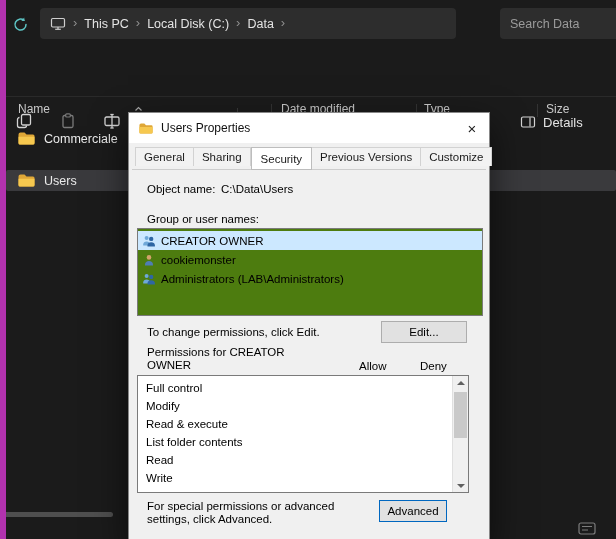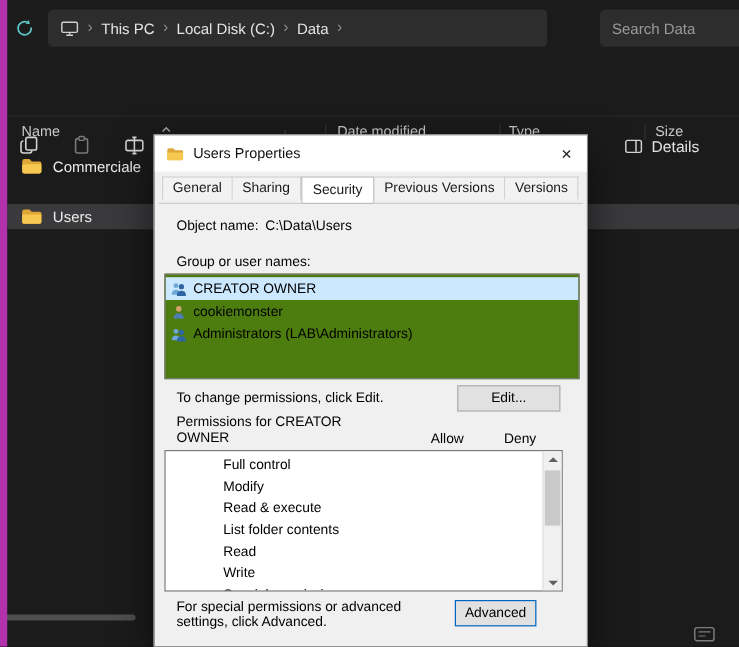--- a/index.html
+++ b/index.html
@@ -51,21 +51,21 @@
   .tab { height:19px; padding:3px 8px 0 8px; font-size:11.5px; background:#f2f2f2; border:1px solid #d2d2d2; border-bottom:none; cursor:pointer; white-space:nowrap; color:#1a1a1a; }
   .tab + .tab { border-left:none; }
   .tab.active { height:23px; padding:5px 9px 0 9px; background:#fff; border:1px solid #bdbdbd; position:relative; z-index:3; }
   .dlbl { position:absolute; font-size:11.5px; color:#000; white-space:nowrap; }
   .glist { position:absolute; left:8px; top:115px; width:346px; height:88px; background:#4d7c0f; border:1px solid #7a7a7a; padding-top:2px; overflow:hidden; }
   .gitem { height:19px; display:flex; align-items:center; gap:5px; padding-left:4px; font-size:11.5px; cursor:pointer; }
   .gitem.sel { background:#cce8ff; }
   .btn { position:absolute; background:#e1e1e1; border:1px solid #adadad; font-size:11.5px; font-family:inherit; display:flex; align-items:center; justify-content:center; cursor:pointer; color:#000; }
   .btn.accent { border-color:#0067c0; }
   .plist { position:absolute; left:8px; top:262px; width:332px; height:118px; background:#fff; border:1px solid #7a7a7a; overflow:hidden; padding-top:3px; }
-  .pitem { height:18px; line-height:18px; padding-left:8px; font-size:11.5px;margin-left:40px; }
+  .pitem { height:18px; line-height:18px; padding-left:8px; font-size:11.5px; }
   .pscroll { position:absolute; right:0; top:0; bottom:0; width:16px; background:#f0f0f0; border-left:1px solid #e0e0e0; cursor:pointer; }
   .tri-up { width:0; height:0; border-left:4px solid transparent; border-right:4px solid transparent; border-bottom:4px solid #606060; margin:5px auto 0; }
   .tri-down { width:0; height:0; border-left:4px solid transparent; border-right:4px solid transparent; border-top:4px solid #606060; margin:6px auto 0; }
   .parrow-top { position:absolute; top:0; left:0; width:15px; height:14px; }
   .parrow-bot { position:absolute; bottom:0; left:0; width:15px; height:14px; }
   .pthumb { position:absolute; left:1px; width:13px; top:16px; height:46px; background:#c9c9c9; cursor:pointer; }
   .hintwrap { line-height:12.5px; white-space:normal; }
 </style>
 </head>
 <body>
@@ -262,21 +262,21 @@
       <span class="t">Users Properties</span>
       <span class="dlg-close">×</span>
     </div>
 
     <div class="tabline"></div>
     <div class="tabstrip">
       <span class="tab">General</span>
       <span class="tab">Sharing</span>
       <span class="tab active">Security</span>
       <span class="tab">Previous Versions</span>
-      <span class="tab">Versions</span>
+      <span class="tab">Customize</span>
     </div>
 
     <span class="dlbl" style="left:18px; top:70px">Object name:</span>
     <span class="dlbl" style="left:92px; top:70px">C:\Data\Users</span>
 
     <span class="dlbl" style="left:18px; top:100px">Group or user names:</span>
 
     <div class="glist">
       <div class="gitem sel">
         <span style="display:flex">

